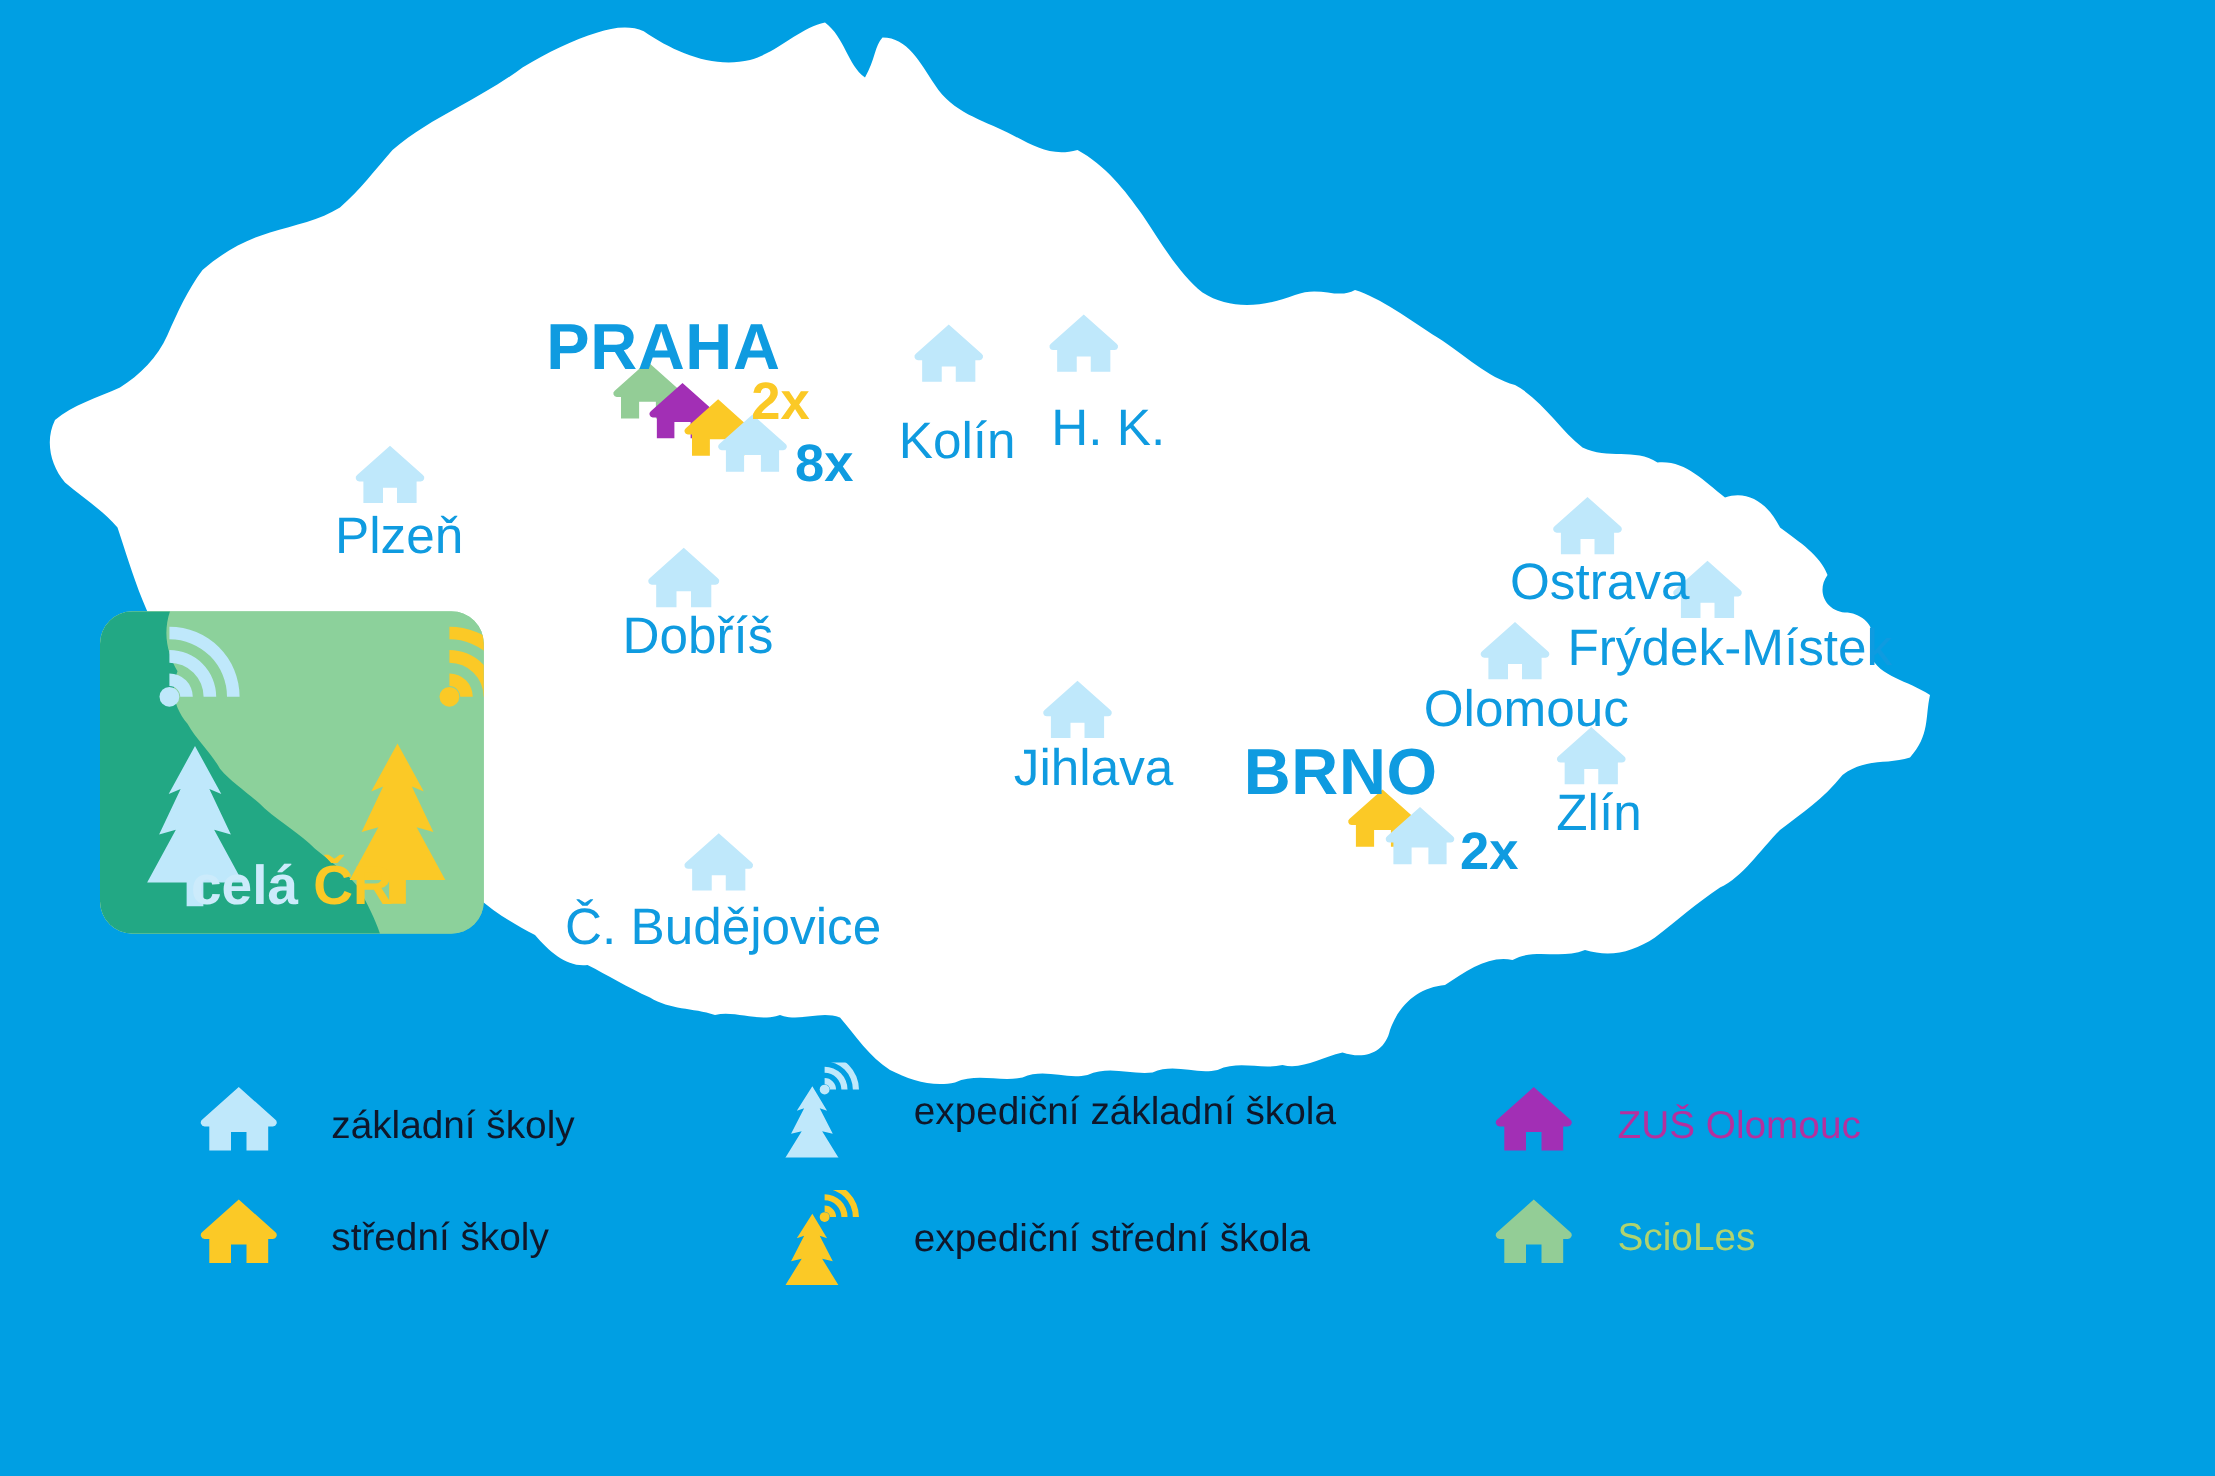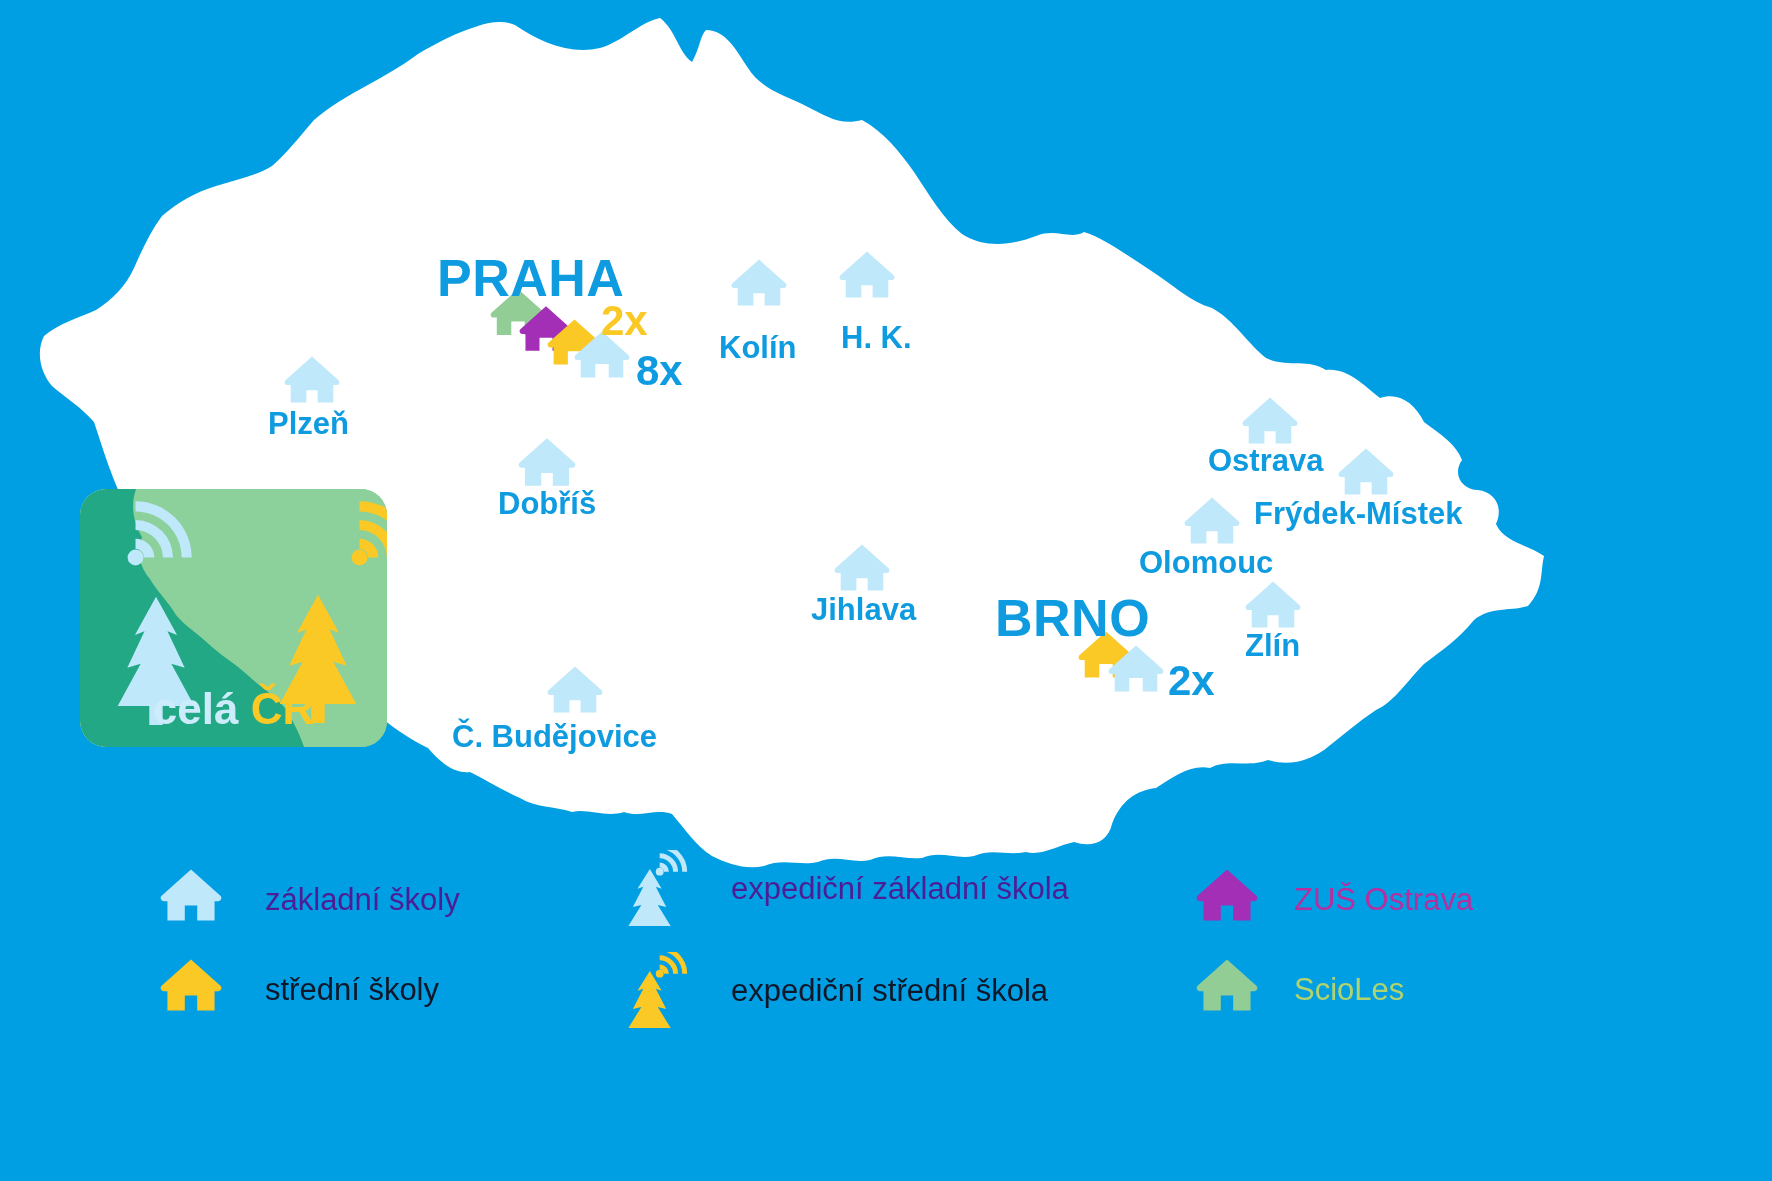--- a/index.html
+++ b/index.html
@@ -16,21 +16,21 @@
   svg.layer { position: absolute; left: 0; top: 0; width: 1772px; height: 1181px; }
 
   
   .lbl {
     position: absolute;
     color: #0F9BE0;
     font-weight: 400;
     white-space: nowrap;
     line-height: 1;
   }
-  .lbl.city { font-size: 31px; font-weight: bold; }
+  .lbl.city { font-size: 41px; }
   .lbl.big  { font-size: 52px; font-weight: 700; letter-spacing: 0.5px; }
   .lbl.mult { font-size: 42px; font-weight: 700; }
   .lbl.mult.yellow { color: #FBC926; }
 
   
   #crCard {
     position: absolute;
     left: 80px; top: 489px;
     width: 307px; height: 258px;
     border-radius: 26px;
@@ -51,21 +51,21 @@
   
   #legend { position: absolute; left: 0; top: 0; width: 1772px; height: 1181px; }
   .legrow {
     position: absolute;
     display: flex; align-items: center;
   }
   .legrow .swatch { width: 62px; height: 62px; position: relative; flex: 0 0 auto; }
   .legrow .legtext {
     font-size: 31px; white-space: nowrap; line-height: 1;
   }
-  .t-light { color: #4c1d95; }
+  .t-light { color: #0f172a; }
   .t-yellow { color: #0f172a; }
   .t-purple { color: #B5309E; }
   .t-green  { color: #B0D36F; }
   .gap-a .legtext { margin-left: 43px; }
   .gap-b .legtext { margin-left: 34px; }
   .gap-c .legtext { margin-left: 36px; }
 </style>
 </head>
 <body>
 
@@ -344,21 +344,21 @@
       </div>
       <div class="legtext t-yellow">expediční střední škola</div>
     </div>
 
     <div class="legrow gap-c" style="left:1196px; top:868px;">
       <div class="swatch">
         <svg viewBox="0 0 100 86" width="62" height="54">
             <path d="M50 2 L97 44 a5 5 0 0 1 -3 9 L88 53 L88 84 L60 84 L60 60 L40 60 L40 84 L12 84 L12 53 L6 53 a5 5 0 0 1 -3 -9 Z" fill="#A22FB5"></path>
           </svg>
       </div>
-      <div class="legtext t-purple">ZUŠ Ostrava</div>
+      <div class="legtext t-purple">ZUŠ Olomouc</div>
     </div>
 
     <div class="legrow gap-c" style="left:1196px; top:958px;">
       <div class="swatch">
         <svg viewBox="0 0 100 86" width="62" height="54">
             <path d="M50 2 L97 44 a5 5 0 0 1 -3 9 L88 53 L88 84 L60 84 L60 60 L40 60 L40 84 L12 84 L12 53 L6 53 a5 5 0 0 1 -3 -9 Z" fill="#93CD96"></path>
           </svg>
       </div>
       <div class="legtext t-green">ScioLes</div>
     </div>

